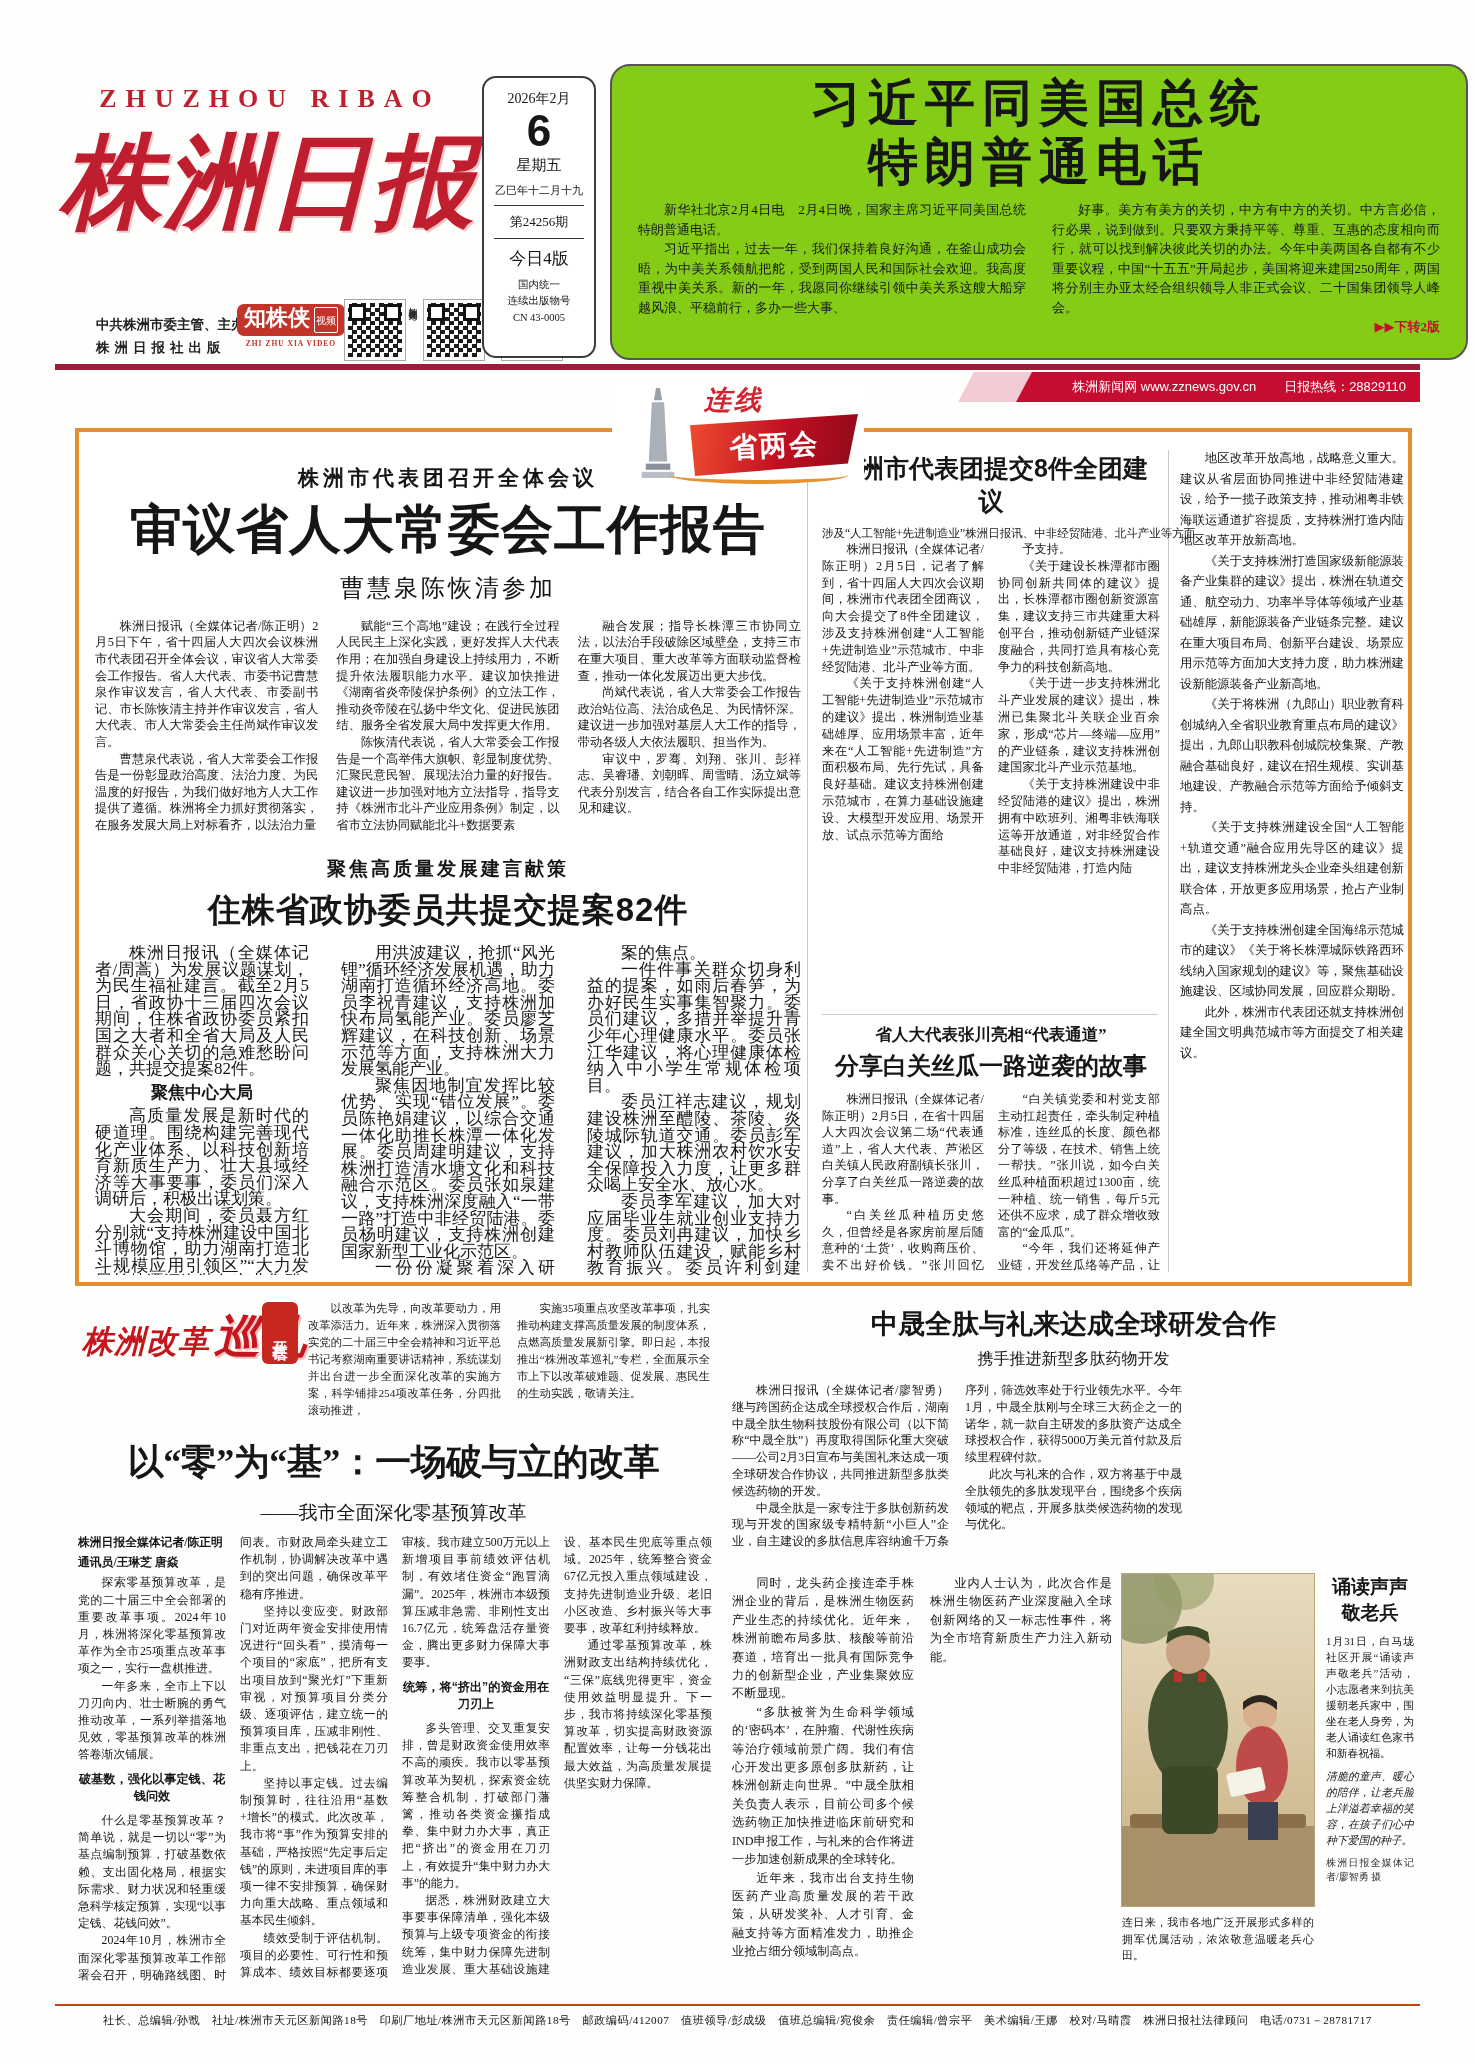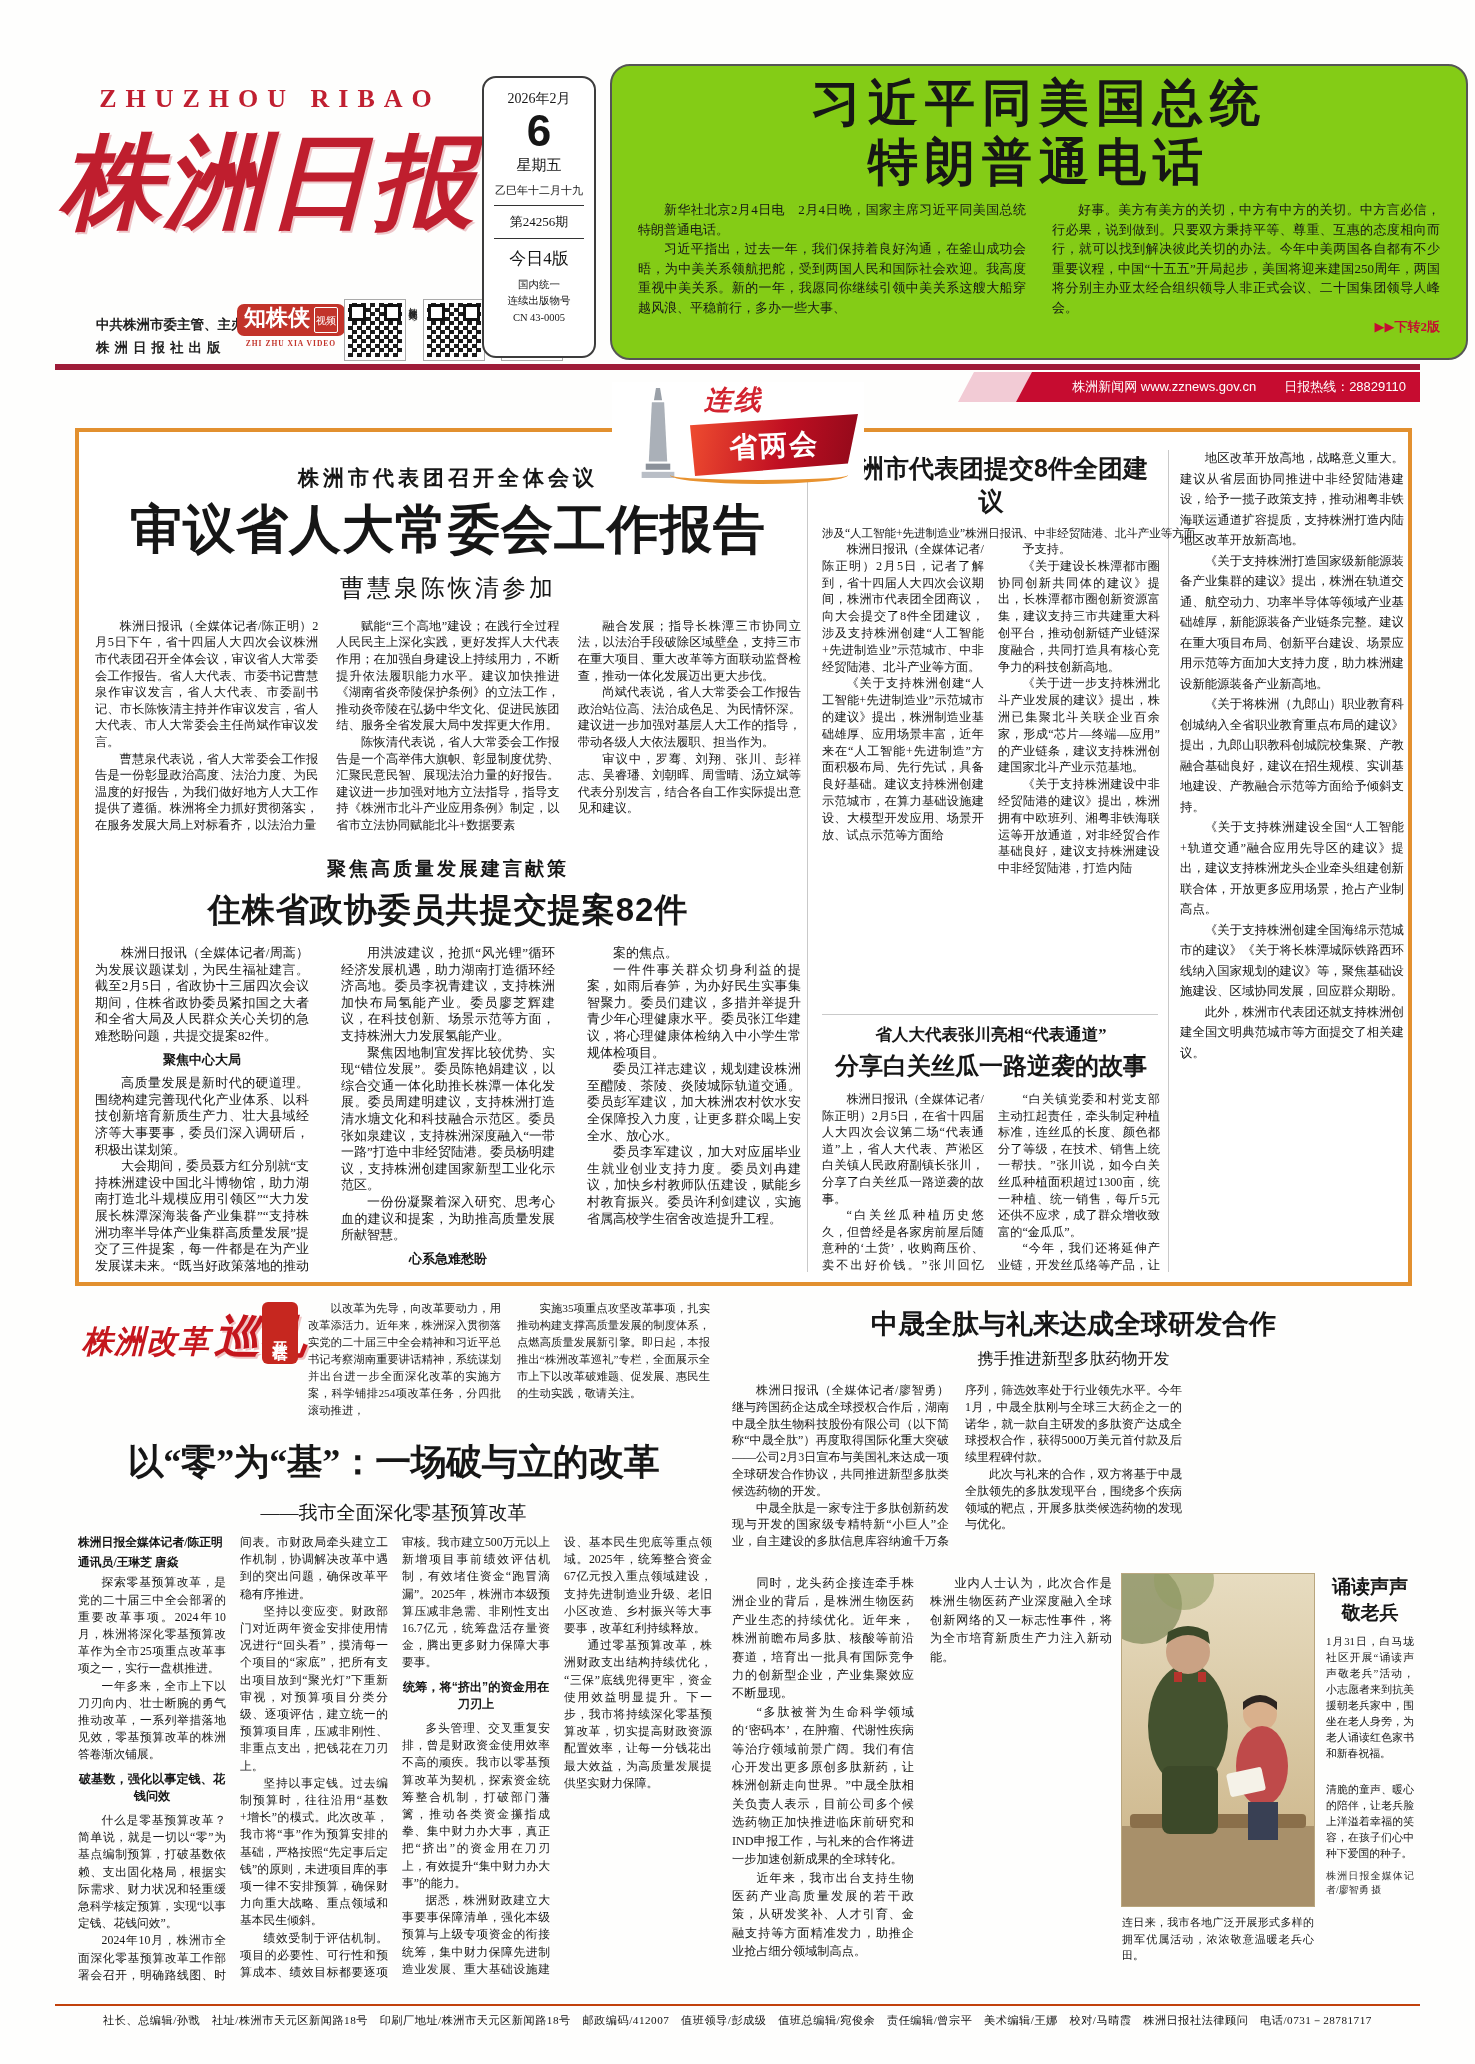--- a/index.html
+++ b/index.html
@@ -92,21 +92,21 @@
 
   #a-review{left:95px;top:452px;width:706px;}
   #a-review .kicker{font-size:21px;letter-spacing:4px;margin-top:12px;}
   #a-review .bigh{font-size:52px;line-height:1.15;margin-top:8px;letter-spacing:1px;}
   #a-review .subh{font-size:24px;margin-top:12px;letter-spacing:3px;}
   #a-review .colwrap{gap:18px;margin-top:14px;height:220px;font-size:12.3px;line-height:16.6px;}
 
   #a-prop{left:95px;top:856px;width:706px;}
   #a-prop .kicker{font-size:19px;letter-spacing:3px;}
   #a-prop .bigh{font-size:33px;margin-top:6px;letter-spacing:1px;}
-  #a-prop .colwrap{gap:32px;margin-top:12px;height:330px;font-size:13px;line-height:16.6px;}
+  #a-prop .colwrap{gap:32px;margin-top:12px;height:330px;font-size:17px;line-height:16.6px;}
 
   #a-sugg{left:822px;top:452px;width:338px;}
   #a-sugg .bigh{font-size:25px;letter-spacing:0;}
   #a-sugg .subh{font-size:11.5px;margin-top:8px;white-space:nowrap;}
   #a-sugg .colwrap{gap:14px;height:474px;font-size:12.2px;line-height:16.8px;}
 
   #a-melon{left:822px;top:1024px;width:338px;}
   #a-melon .kicker{font-size:16.5px;}
   #a-melon .bigh{font-size:24px;margin-top:4px;}
   #a-melon .colwrap{gap:14px;margin-top:9px;height:182px;font-size:12.2px;line-height:16.6px;}
@@ -394,21 +394,21 @@
       <rect x="106" y="196" width="36" height="24" rx="3" fill="#f5f2e8" transform="rotate(-12 124 208)"></rect>
       <rect x="126" y="228" width="30" height="38" fill="#394054"></rect>
     </svg>
   </div>
   <div class="abs" id="vetcol">
     <div class="vt">
       <div>诵读声声</div>
       <div>敬老兵</div>
     </div>
     <div class="cap">1月31日，白马垅社区开展“诵读声声敬老兵”活动，小志愿者来到抗美援朝老兵家中，围坐在老人身旁，为老人诵读红色家书和新春祝福。</div>
-    <div class="cap" style="margin-top:20px;">清脆的童声、暖心的陪伴，让老兵脸上洋溢着幸福的笑容，在孩子们心中种下爱国的种子。</div>
+    <div class="cap" style="margin-top:7px;font-style:italic;">清脆的童声、暖心的陪伴，让老兵脸上洋溢着幸福的笑容，在孩子们心中种下爱国的种子。</div>
     <div class="credit">株洲日报全媒体记者/廖智勇 摄</div>
   </div>
   <div class="abs" id="underphoto">连日来，我市各地广泛开展形式多样的拥军优属活动，浓浓敬意温暖老兵心田。</div>
 
   <div class="abs" id="footer">
     <div>社长、总编辑/孙戬　社址/株洲市天元区新闻路18号　印刷厂地址/株洲市天元区新闻路18号　邮政编码/412007　值班领导/彭成级　值班总编辑/宛俊余　责任编辑/曾宗平　美术编辑/王娜　校对/马晴霞　株洲日报社法律顾问　电话/0731－28781717</div>
   </div>
 
 </div>
 

